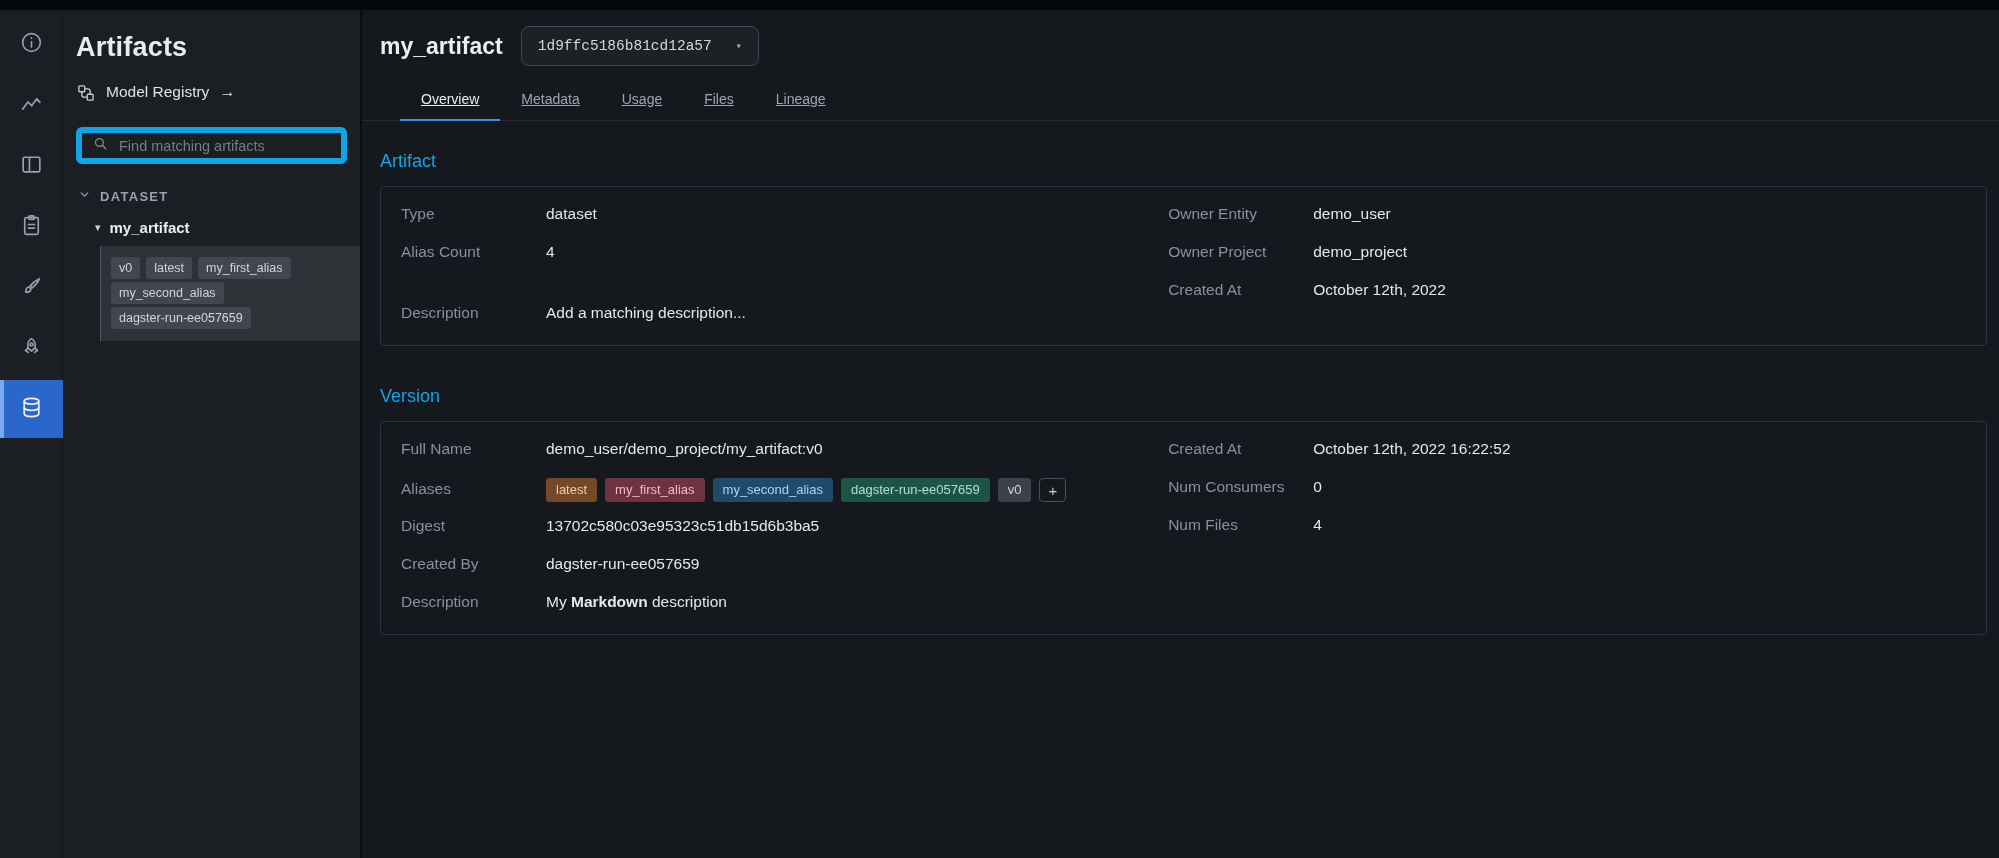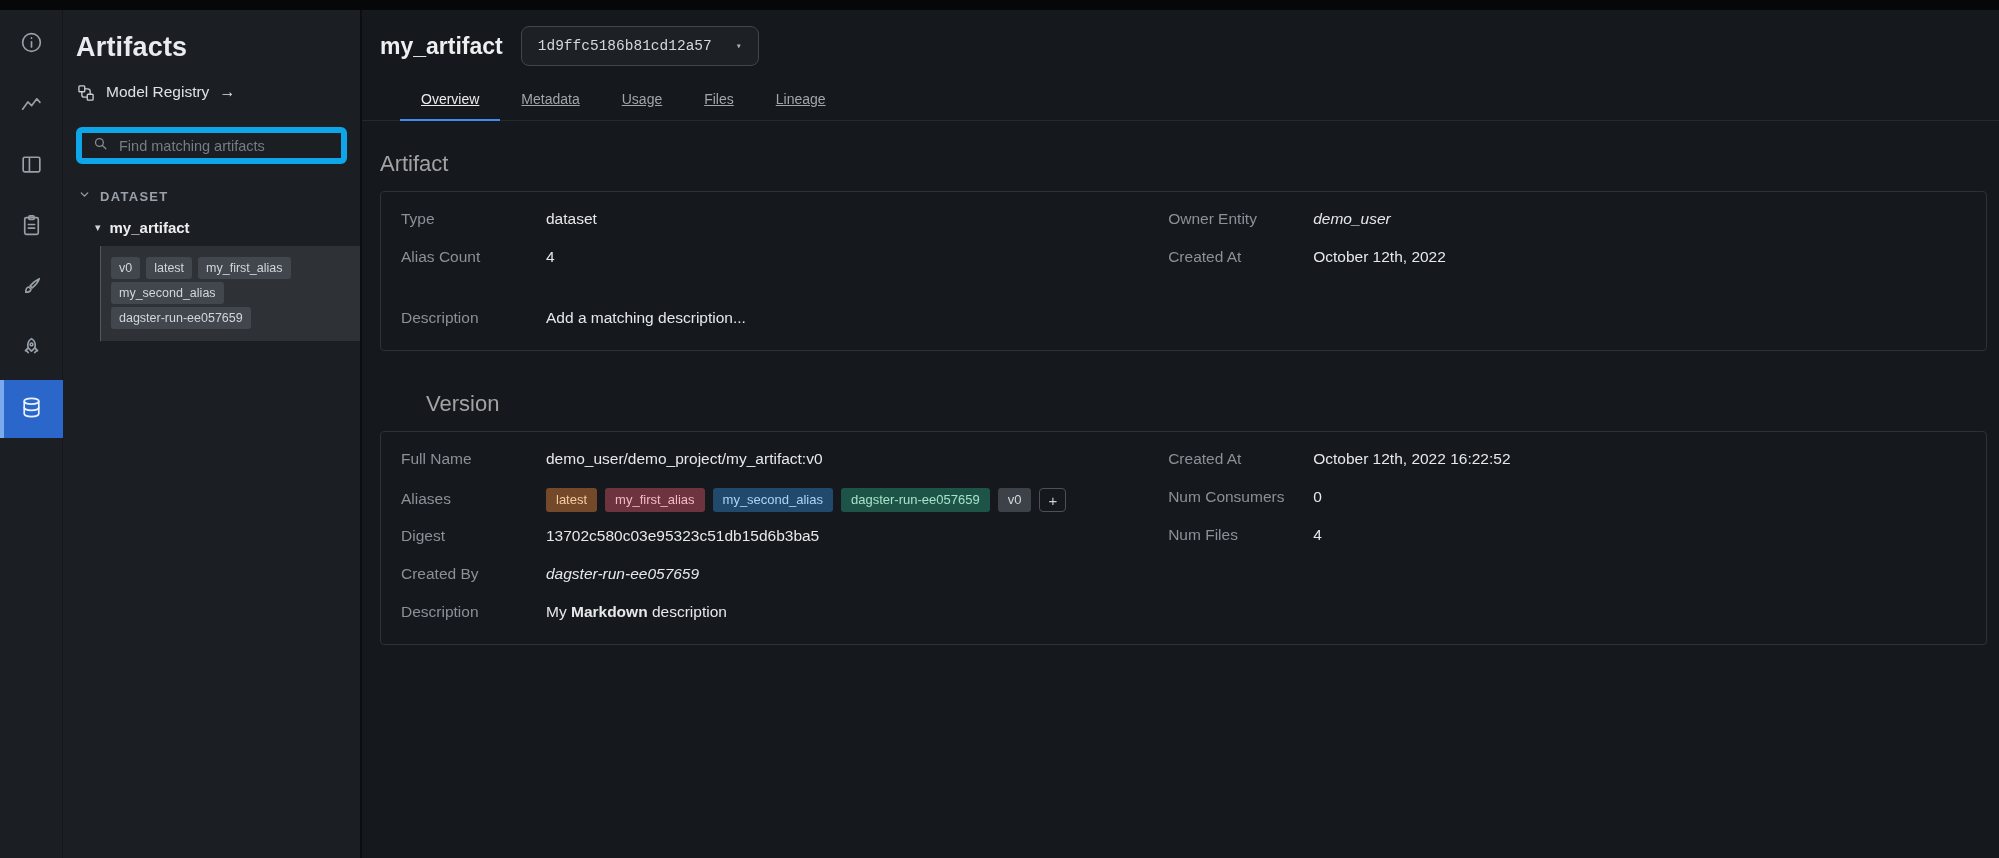--- a/index.html
+++ b/index.html
@@ -50,29 +50,29 @@
   .main-header{display:flex;align-items:center;gap:18px;margin-top:26px;padding-left:18px;}
   .main-header h2{font-size:23px;font-weight:700;color:#edeff1;margin:0;}
   .version-dropdown{display:flex;align-items:center;gap:24px;border:1px solid #41464d;border-radius:8px;background:#1d2126;padding:11px 16px;font-size:14.5px;color:#d4d8dc;font-family:Liberation Mono, monospace;cursor:pointer;}
   .dd-caret{font-size:10px;color:#aab0b6;}
   .tabs{display:flex;margin-top:12px;padding-left:38px;border-bottom:1px solid #26292e;}
   .tab{padding:13px 21px;font-size:14px;color:#a0a6ac;cursor:pointer;position:relative;text-decoration:underline;}
   .tab.active{color:#e9ebed;}
   .tab.active::after{content:"";position:absolute;left:0;right:0;bottom:-1px;height:2px;background:var(--accent);}
 
   .content{padding:0 12px 0 18px;}
-  .section-heading{font-size:22px;font-weight:400;color:#a3a3a3;margin:30px 0 14px;}
-  .version-heading{margin-top:40px;margin-left:46px;}
+  .section-heading{font-size:18px;font-weight:400;color:#0ea5e9;margin:30px 0 14px;}
+  .version-heading{margin-top:40px;}
   .panel{border:1px solid #2d3238;border-radius:4px;padding:18px 20px 18px;display:grid;grid-template-columns:1fr 1.04fr;}
   .row{display:flex;align-items:baseline;margin-bottom:15px;min-height:23px;}
   .row:last-child{margin-bottom:0;}
   .row .label{width:145px;flex-shrink:0;color:#8b9199;font-size:15.5px;}
   .row .value{color:#e6e8ea;font-size:15.5px;}
   .row.spaced{margin-top:38px;}
-  .link{color:var(--link);cursor:pointer;font-style:italic;}
+  .link{color:var(--link);cursor:pointer;}
   .muted{color:#6d747b;cursor:text;}
   .chips{display:flex;align-items:center;gap:8px;flex-wrap:wrap;}
   .chip{font-size:13px;padding:3px 10px;border-radius:3px;line-height:1.4;white-space:nowrap;cursor:pointer;}
   .add-alias{width:27px;height:24px;border:1px solid #4b5157;border-radius:4px;background:transparent;color:#ccd1d6;font-size:15px;line-height:1;display:flex;align-items:center;justify-content:center;cursor:pointer;font-family:inherit;}
 </style>
 </head>
 <body>
 
 <div class="topstrip"></div>
 
@@ -234,20 +234,24 @@
             <span class="label">Description</span>
             <span class="value muted">Add a matching description...</span>
           </div>
         </div>
         <div>
           <div class="row">
             <span class="label">Owner Entity</span>
             <span class="value link">demo_user</span>
           </div>
           <div class="row">
+            <span class="label">Owner Project</span>
+            <span class="value link">demo_project</span>
+          </div>
+          <div class="row">
             <span class="label">Created At</span>
             <span class="value">October 12th, 2022</span>
           </div>
         </div>
       </section>
 
       <h3 class="section-heading version-heading">Version</h3>
 
       <section class="panel">
         <div>

